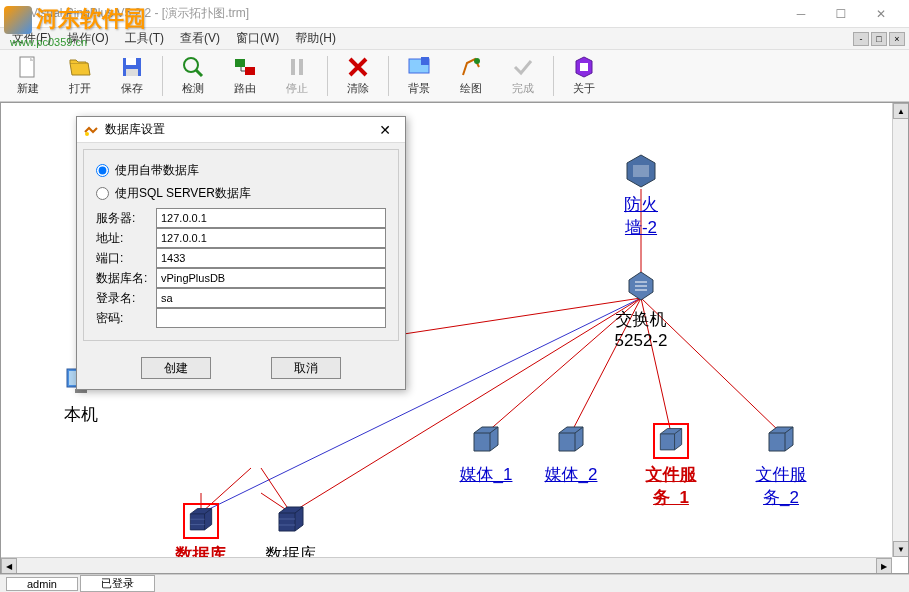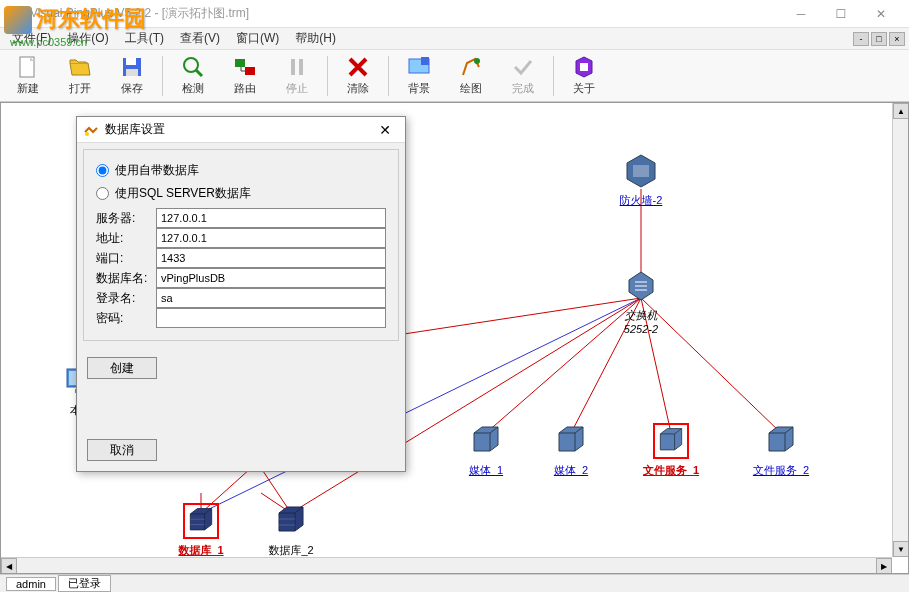--- a/index.html
+++ b/index.html
@@ -25,44 +25,44 @@
     .tool-btn { width: 52px; height: 48px; display: flex; flex-direction: column; align-items: center; justify-content: center; cursor: pointer; border: 1px solid transparent;}
     .tool-btn.disabled { opacity: 0.5; cursor: default;}
     .tool-icon { width: 24px; height: 24px; margin-bottom: 2px;}
     .tool-label { font-size: 11px; color: #333;}
     .tool-sep { width: 1px; height: 40px; background: #ccc; margin: 0 4px;}
     
     .canvas-area { position: relative; height: 472px; background: #fff; border: 1px solid #999; overflow: hidden;}
     
     .node { position: absolute; width: 60px; text-align: center; font-size: 11px; }
     .node-icon { width: 36px; height: 36px; margin: 0 auto 2px;}
-    .node-label { color: #0000cc; text-decoration: underline; font-size: 11px;}
+    .node-label { color: #0000cc; text-decoration: underline; font-size: 17px;}
     .node-label.alert { color: #cc0000; font-weight: bold;}
     .node-label.normal { color: #000; text-decoration: none;}
     .node.highlighted .node-icon { border: 2px solid #ff0000; }
     
     svg.lines { position: absolute; top: 0; left: 0; width: 100%; height: 100%; pointer-events: none;}
     
     .dialog { position: absolute; top: 116px; left: 76px; width: 330px; background: #f0f0f0; border: 1px solid #888; box-shadow: 2px 2px 8px rgba(0,0,0,0.3); z-index: 50;}
     .dialog-title { height: 26px; background: #fff; display: flex; align-items: center; padding: 11px 6px; border-bottom: 1px solid #ddd;}
     .dialog-title-icon { width: 16px; height: 16px; margin-right: 6px;}
     .dialog-title-text { flex: 1; font-size: 12px;}
     .dialog-close { width: 28px; height: 20px; display: flex; align-items: center; justify-content: center; cursor: pointer; font-size: 14px;}
     .dialog-body { padding: 12px; border: 1px solid #ccc; margin: 6px;}
     .radio-row { display: flex; align-items: center; margin-bottom: 6px;}
     .radio-row input { margin-right: 6px;}
     .form-row { display: flex; align-items: center; margin: 0 0;}
     .form-label { width: 60px; font-size: 12px;}
     .form-input { flex: 1; height: 20px; border: 1px solid #888; background: #fff; padding: 0 4px; font-size: 11px;}
-    .dialog-buttons { display: flex; justify-content: center; gap: 60px; padding: 10px; flex-direction: column;}
+    .dialog-buttons { display: flex; justify-content: center; gap: 60px; padding: 10px;}
     .dialog-btn { width: 70px; height: 22px; background: #e8e8e8; border: 1px solid #888; cursor: pointer; font-size: 12px;}
     
     .statusbar { height: 18px; background: #f0f0f0; border-top: 1px solid #ccc; display: flex; align-items: center; font-size: 11px; padding: 0 4px;}
     .status-left { flex: 1;}
-    .status-box { border: 1px solid #aaa; padding: 0 9px; margin-left: 2px; background: #fff;}
+    .status-box { border: 1px solid #aaa; padding: 0 20px; margin-left: 2px; background: #fff;}
     
     .scrollbar-v { position: absolute; right: 0; top: 0; bottom: 16px; width: 16px; background: #f0f0f0; border-left: 1px solid #ccc;}
     .scrollbar-h { position: absolute; left: 0; right: 16px; bottom: 0; height: 16px; background: #f0f0f0; border-top: 1px solid #ccc;}
     .scroll-arrow { width: 16px; height: 16px; background: #e0e0e0; border: 1px solid #aaa; display:flex; align-items:center; justify-content:center; font-size:8px;}
     .scrollbar-v .scroll-arrow:last-child { position: absolute; bottom: 0;}
     .scrollbar-h .scroll-arrow:last-child { position: absolute; right: 0; top:0;}
   </style>
 </head>
 <body>
 
@@ -196,21 +196,21 @@
   </svg>
 
   <div class="node" style="left:610px;top:50px;">
     <svg class="node-icon" viewBox="0 0 36 36">
         <path d="M18 2 L32 10 L32 26 L18 34 L4 26 L4 10 Z" fill="#4a6fa5" stroke="#2c3e50"></path>
         <rect x="10" y="12" width="16" height="12" fill="#fff" opacity="0.3"></rect>
       </svg>
     <div class="node-label">防火墙-2</div>
   </div>
 
-  <div class="node" style="left:610px;top:165px;font-style:italic;">
+  <div class="node" style="left:610px;top:165px;">
     <svg class="node-icon" viewBox="0 0 36 36">
         <path d="M18 4 L30 12 L30 24 L18 32 L6 24 L6 12 Z" fill="#5a7fb5" stroke="#2c3e50"></path>
         <path d="M12 14 L24 14 M12 18 L24 18 M12 22 L24 22" stroke="#fff"></path>
       </svg>
     <div class="node-label normal">交换机5252-2</div>
   </div>
 
   <div class="node" style="left:50px;top:260px;">
     <svg class="node-icon" viewBox="0 0 36 36">
         <rect x="4" y="6" width="28" height="18" fill="#4a90e2" stroke="#2c5aa0"></rect>

